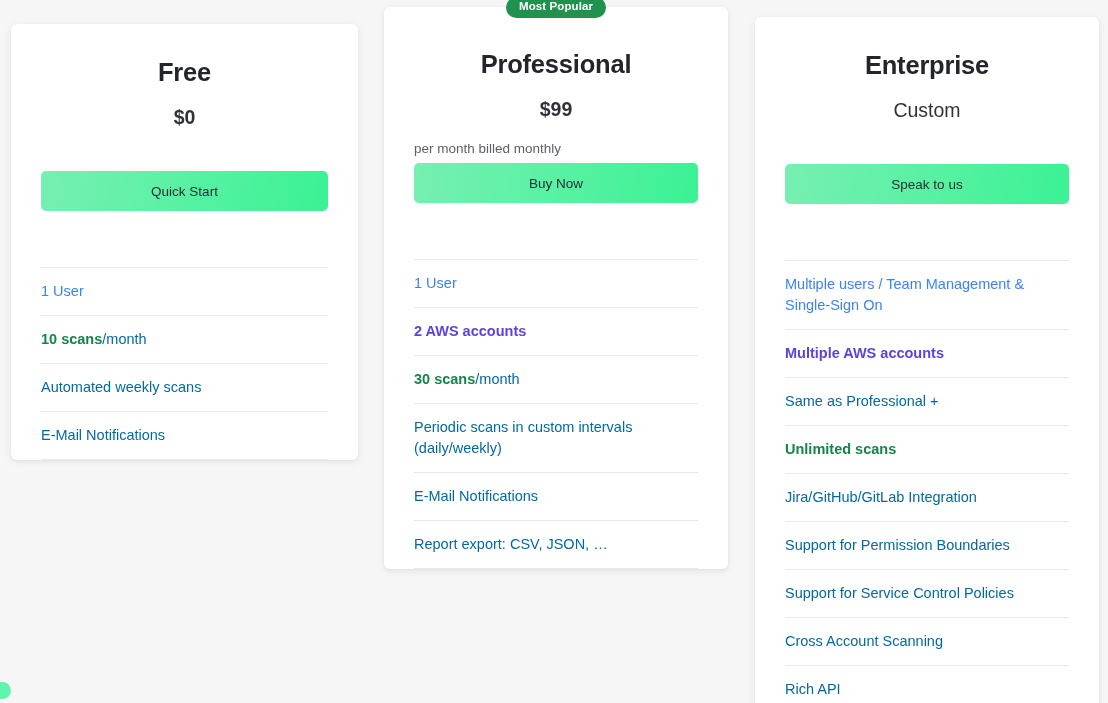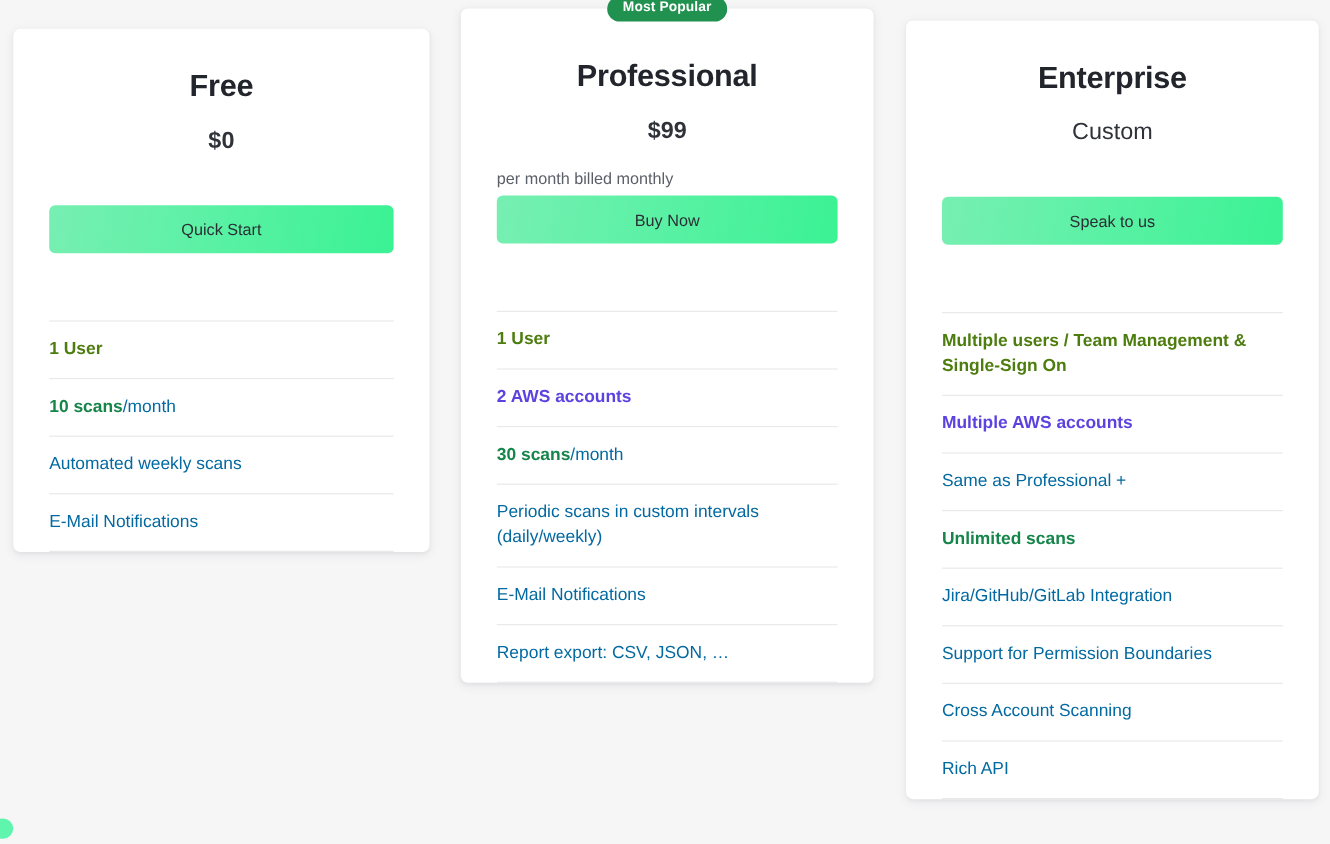--- a/index.html
+++ b/index.html
@@ -119,21 +119,21 @@
   .feature-item {
     border-top: 1px solid #e9e9ec;
     font-size: 14.5px;
     line-height: 1.45;
     color: #4a4f58;
     padding: 13px 0 13px;
     min-height: 41px;
   }
   .feature-item:last-child { border-bottom: 1px solid #e9e9ec; }
 
-  .hl-pink   { color: #4d7c0f; font-weight: bold; }
+  .hl-pink   { color: #3b82f6; font-weight: normal; }
   .hl-purple { color: #5c43e0; font-weight: bold; }
   .hl-green  { color: #15854a; font-weight: bold; }
   .ft-plain  { color: #0369a1; }
 
   
   .corner-dot {
     position: absolute;
     left: -6px;
     top: 682px;
     width: 17px;
@@ -192,19 +192,20 @@
       <button class="cta-button">Speak to us</button>
     </div>
     <div class="feature-spacer"></div>
     <ul class="feature-list">
         <li class="feature-item"><span class="hl-pink">Multiple users / Team Management &amp; Single-Sign On</span></li>
         <li class="feature-item"><span class="hl-purple">Multiple AWS accounts</span></li>
         <li class="feature-item"><span class="ft-plain">Same as Professional +</span></li>
         <li class="feature-item"><span class="hl-green">Unlimited scans</span></li>
         <li class="feature-item"><span class="ft-plain">Jira/GitHub/GitLab Integration</span></li>
         <li class="feature-item"><span class="ft-plain">Support for Permission Boundaries</span></li>
+        <li class="feature-item"><span class="ft-plain">Support for Service Control Policies</span></li>
         <li class="feature-item"><span class="ft-plain">Cross Account Scanning</span></li>
         <li class="feature-item"><span class="ft-plain">Rich API</span></li>
       </ul>
   </section>
 
   <span class="corner-dot"></span>
 </div>
 
 </body></html>

